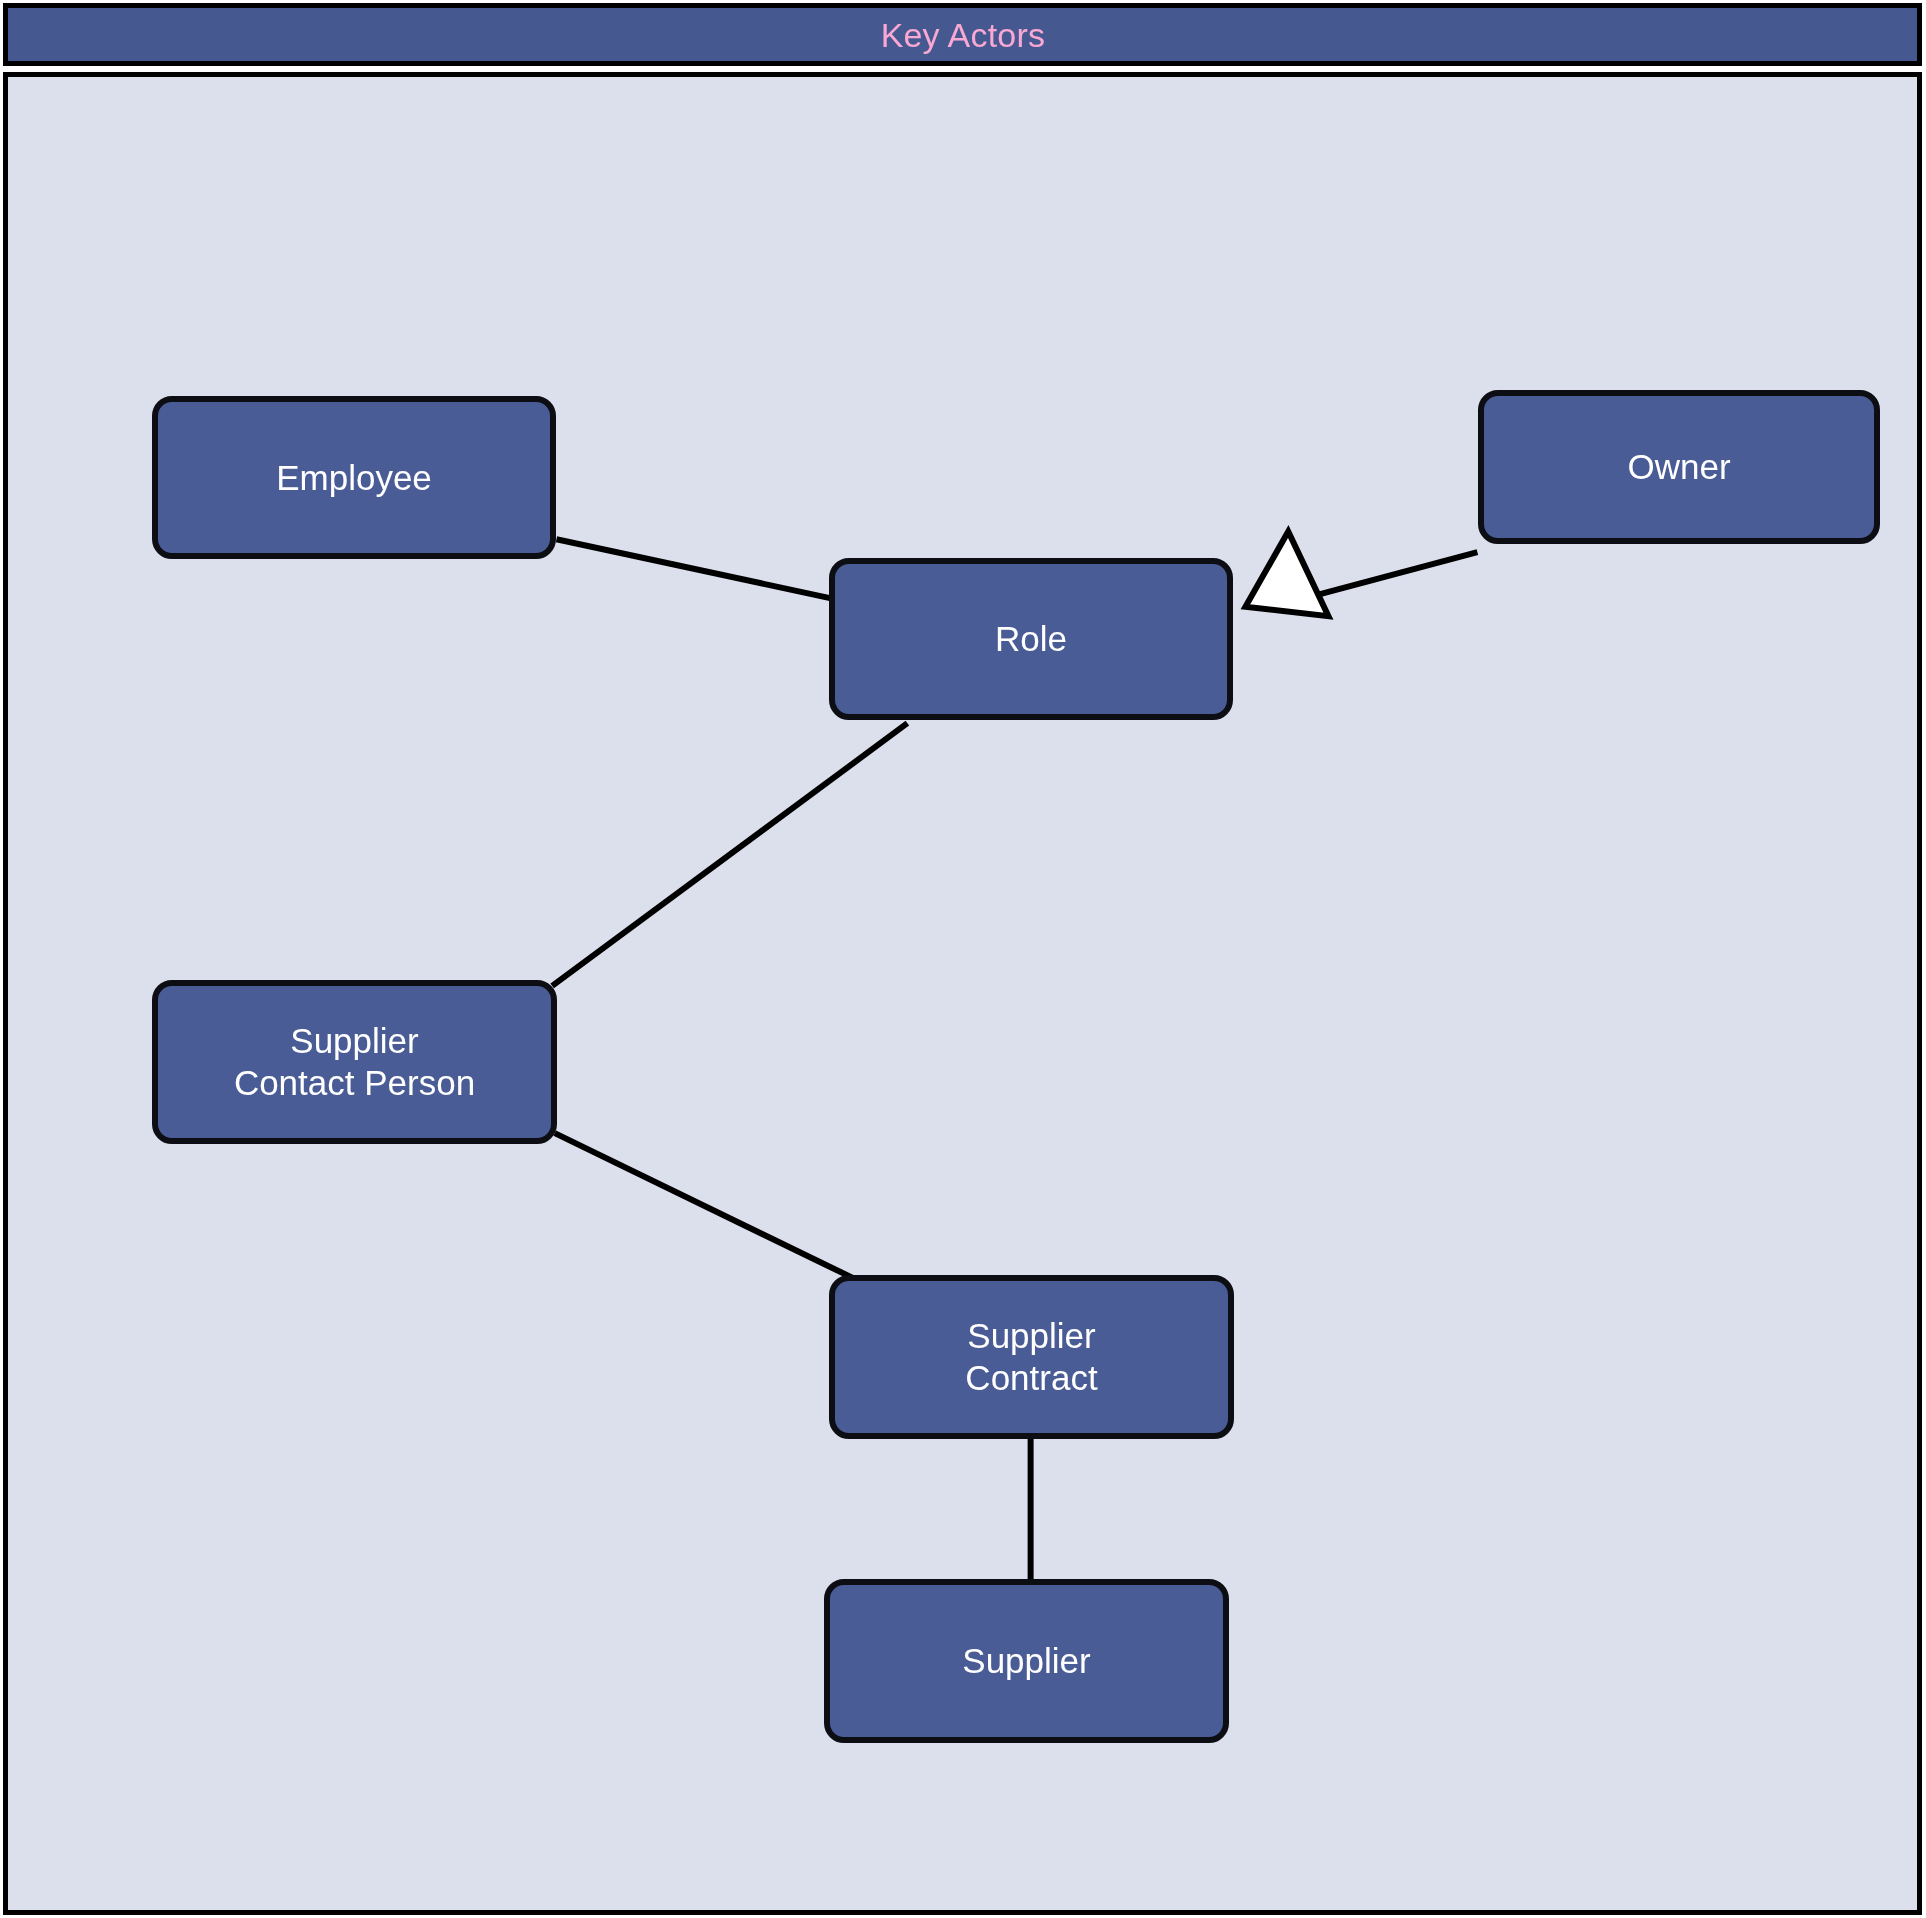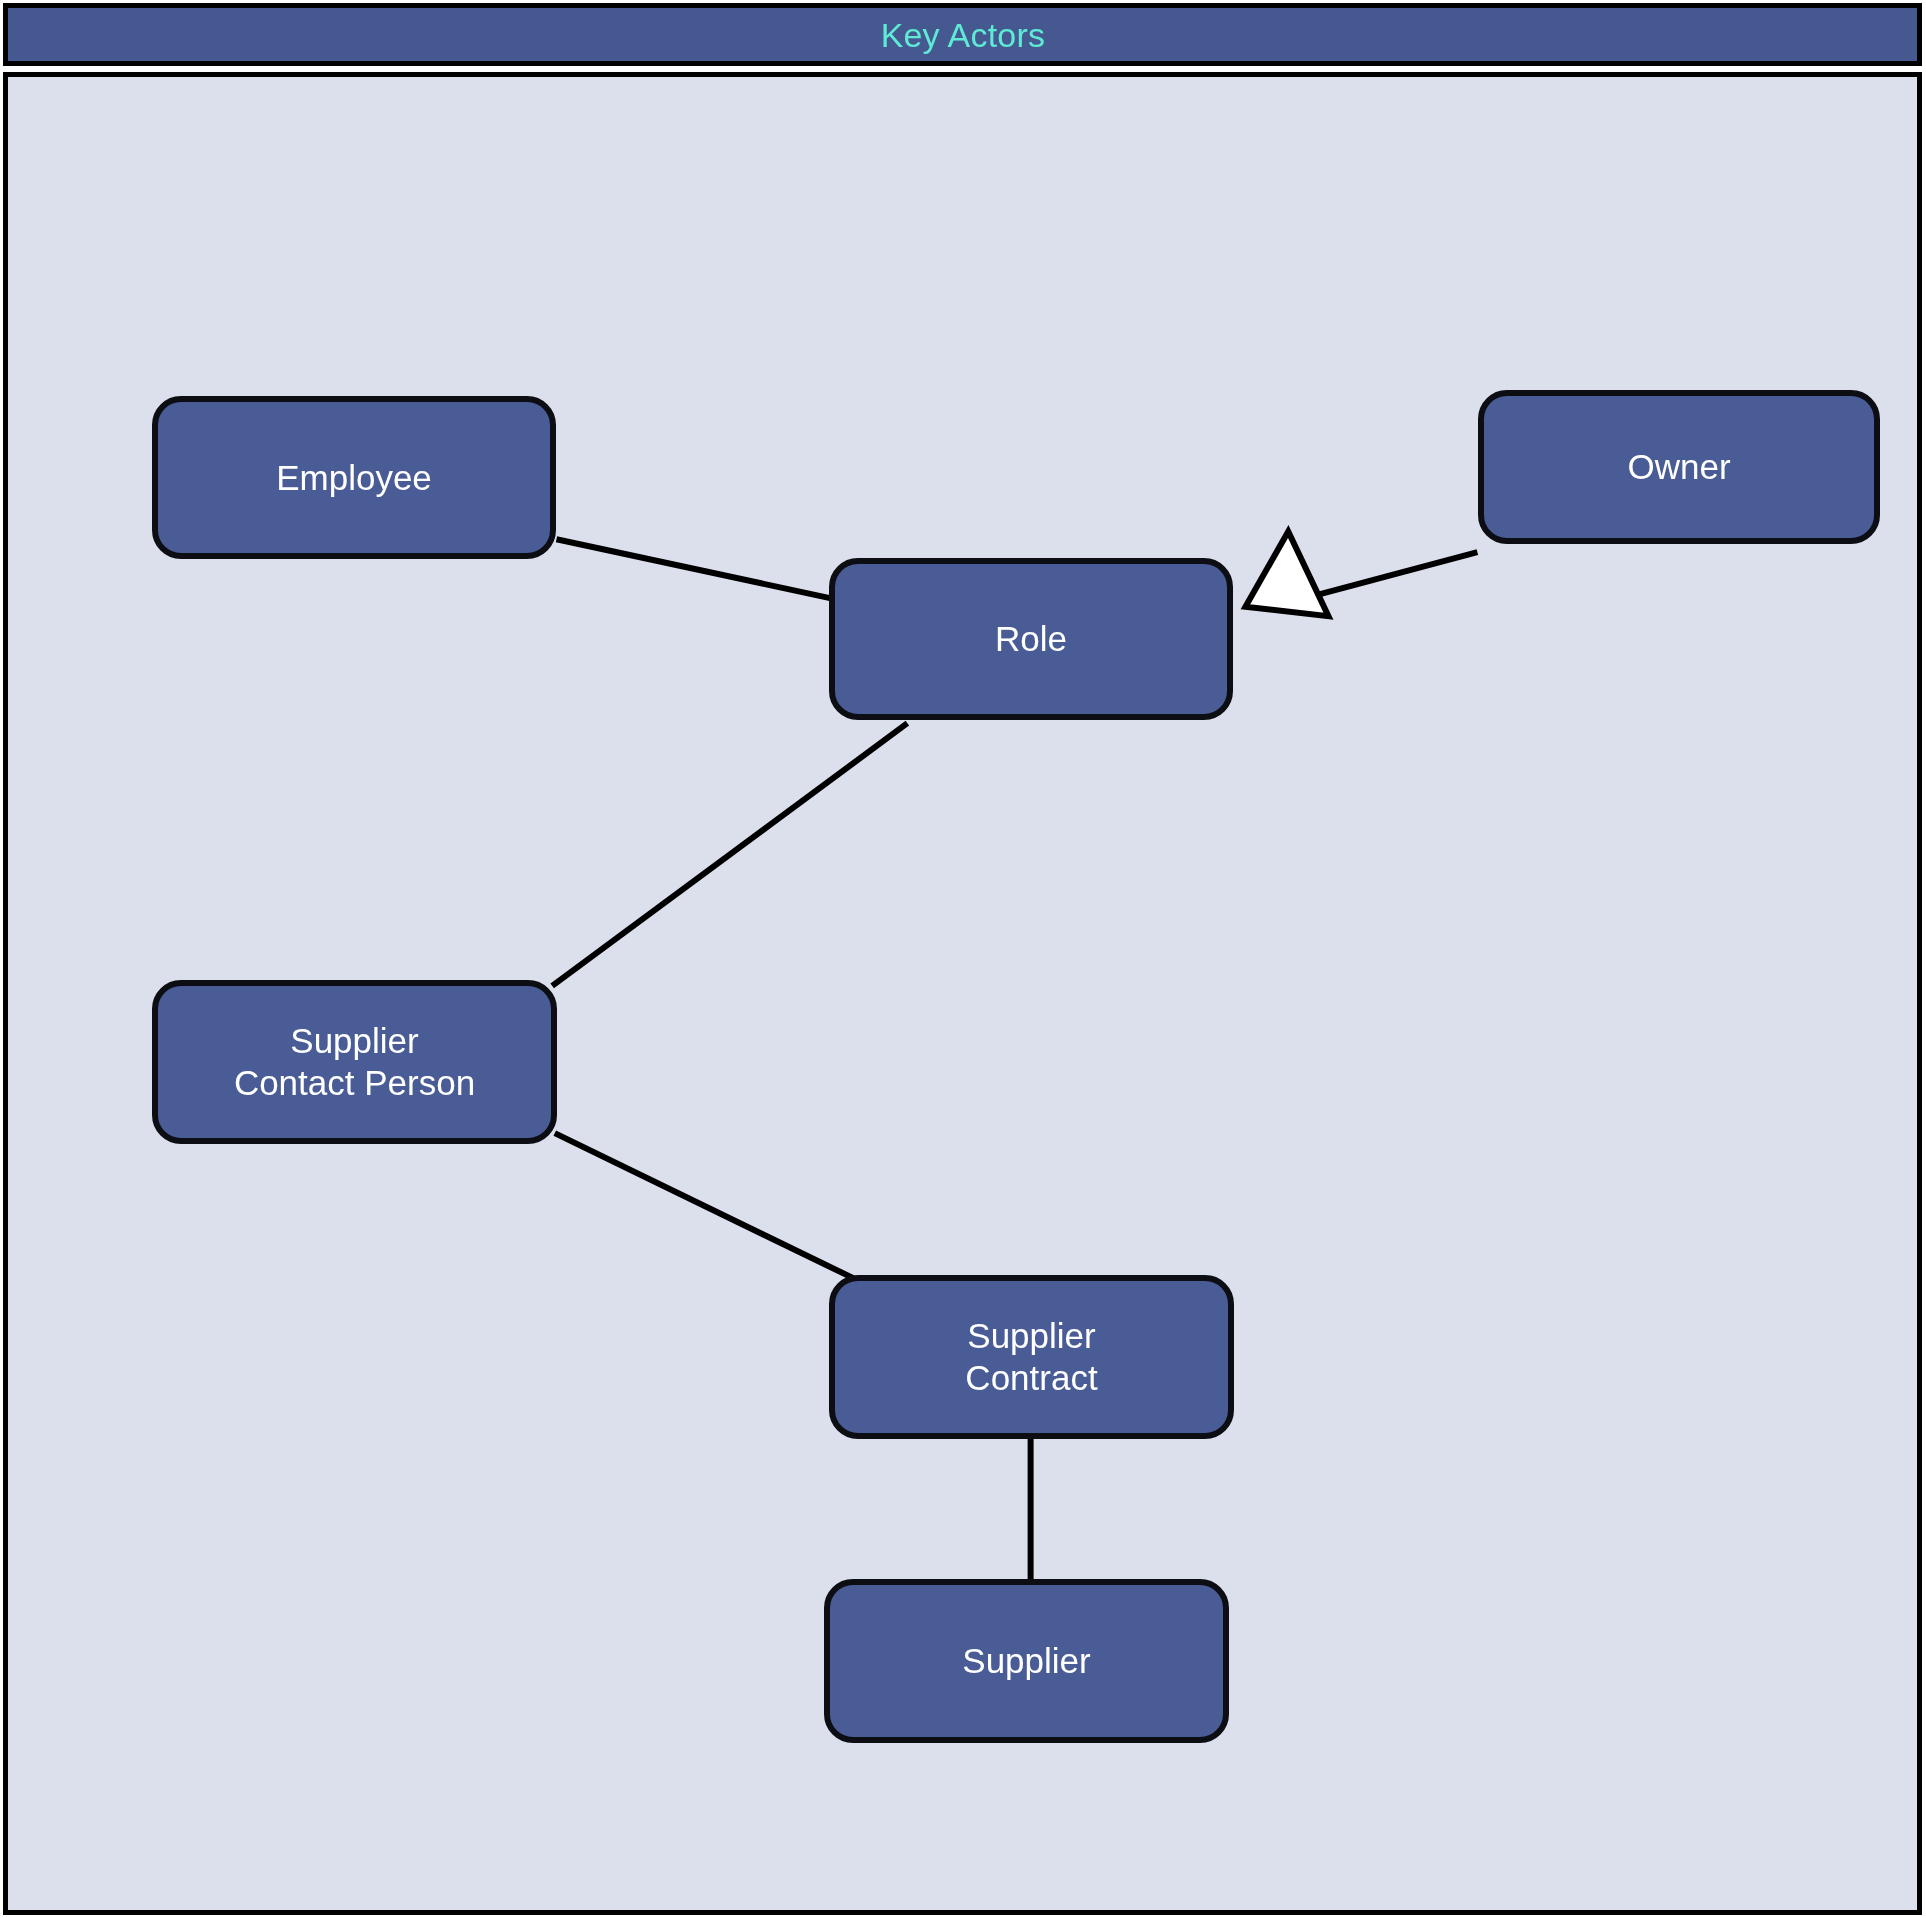--- a/index.html
+++ b/index.html
@@ -33,21 +33,21 @@
     width: 1919px;
     height: 63px;
     box-sizing: border-box;
     background: #45588f;
     border: 5.1px solid #000000;
     display: flex;
     align-items: center;
     justify-content: center;
   }
   .frame-header-title {
-    color: #5eead4;
+    color: #f9a8d4;
     font-size: 34px;
     line-height: 1;
     letter-spacing: 0.2px;
     font-family: "Liberation Sans", sans-serif;
   }
   .frame-body {
     position: absolute;
     left: 3.4px;
     top: 72px;
     width: 1919px;
@@ -64,21 +64,21 @@
     width: 1926px;
     height: 1918px;
     pointer-events: none;
   }
   
   .node {
     position: absolute;
     box-sizing: border-box;
     background: #4a5c95;
     border: 6px solid #0d0d14;
-    border-radius: 29px;
+    border-radius: 20px;
     display: flex;
     align-items: center;
     justify-content: center;
     text-align: center;
   }
   .node-label {
     color: #ffffff;
     font-size: 35px;
     line-height: 1.20;
     font-family: "Liberation Sans", sans-serif;

